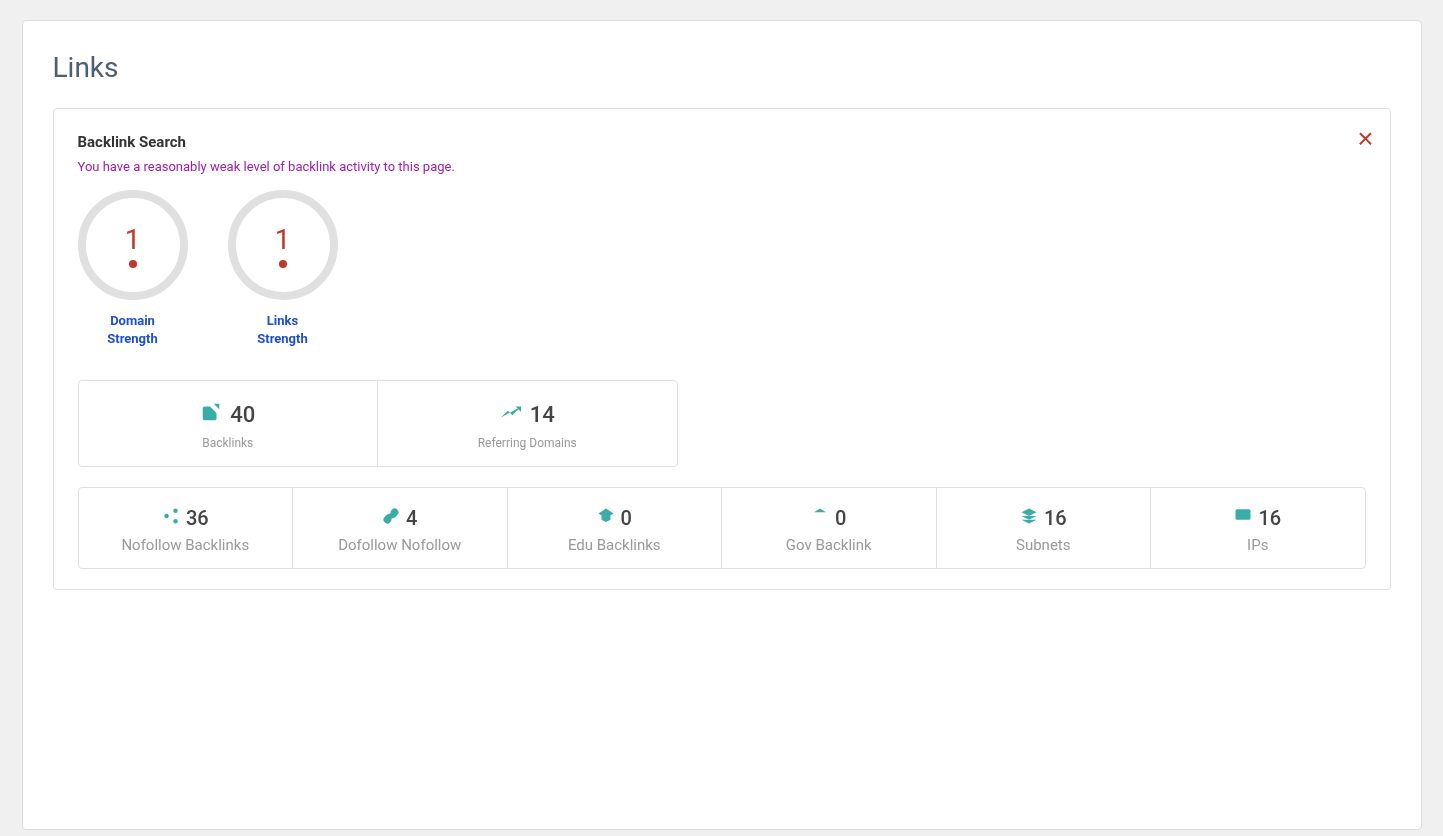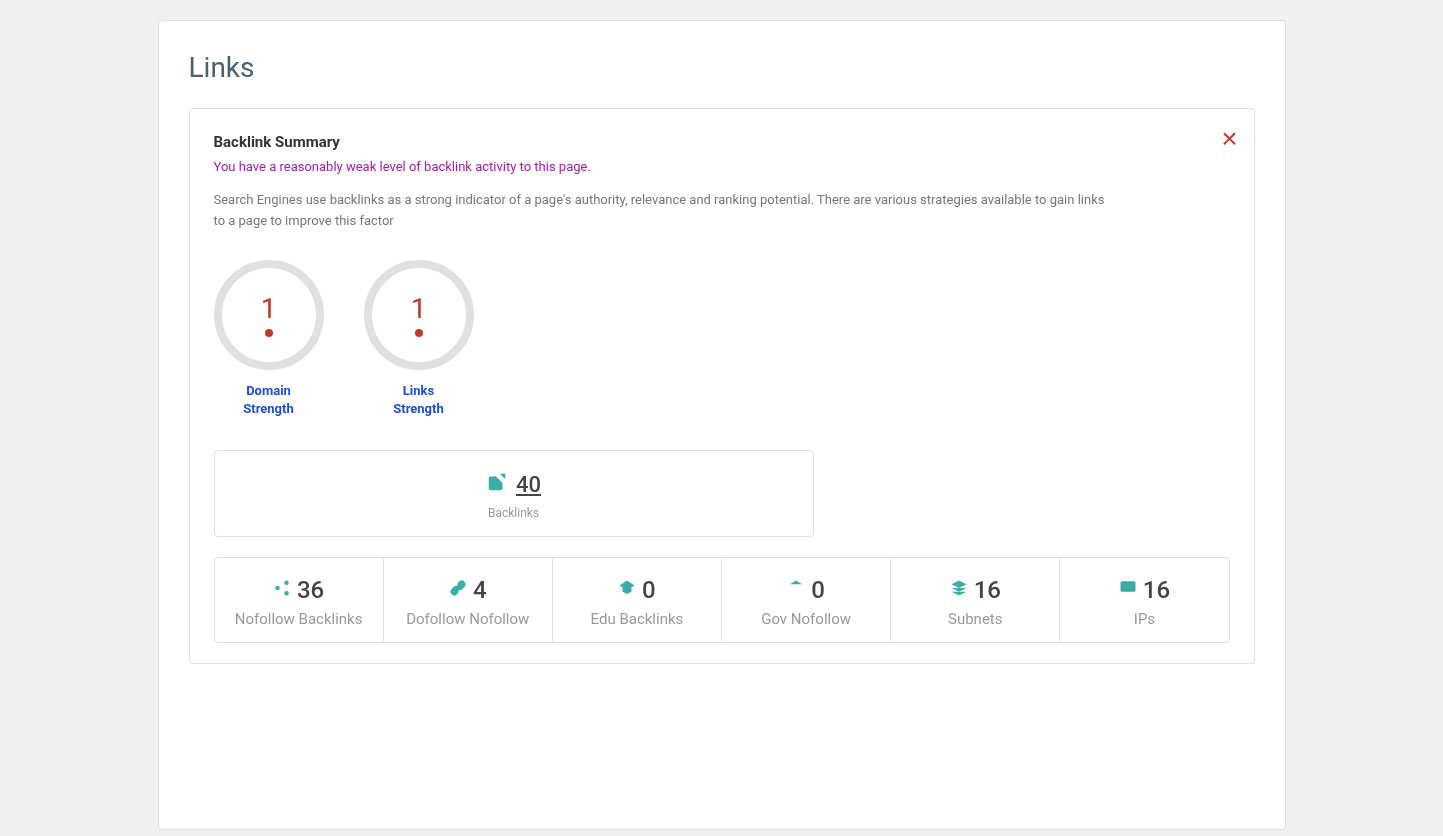--- a/index.html
+++ b/index.html
@@ -9,21 +9,21 @@
       display: flex;
       align-items: center;
       justify-content: center;
       min-height: 100vh;
       padding: 20px;
     }
     .page-wrapper {
       background: #fff;
       border: 1px solid #ddd;
       border-radius: 4px;
-      width: 1128px;
+      width: 1400px;
       min-height: 810px;
       padding: 30px 30px 20px 30px;
     }
     .page-title {
       font-size: 28px;
       color: #4a6070;
       font-weight: 400;
       margin-bottom: 24px;
     }
     .card {
@@ -131,21 +131,20 @@
       margin-bottom: 8px;
     }
     .stat-icon {
       color: #3aada8;
       font-size: 20px;
     }
     .stat-number {
       font-size: 22px;
       font-weight: 500;
       color: #444;
-      text-decoration: underline;
     }
     .stat-label {
       font-size: 12px;
       color: #999;
       text-align: left;
     }
     
     .stats-bottom {
       display: flex;
       border: 1px solid #e0e0e0;
@@ -166,21 +165,21 @@
       display: flex;
       align-items: center;
       gap: 6px;
       margin-bottom: 6px;
     }
     .stat-icon-sm {
       color: #3aada8;
       font-size: 16px;
     }
     .stat-number-sm {
-      font-size: 24px;
+      font-size: 20px;
       font-weight: 500;
       color: #444;
     }
     .stat-label-sm {
       font-size: 15px;
       color: #999;
       text-align: center;
     }
     
     .icon-svg {
@@ -196,25 +195,22 @@
   </style>
 </head>
 <body>
 
 <div class="page-wrapper">
   <h1 class="page-title">Links</h1>
 
   <div class="card">
     <button class="close-btn">×</button>
 
-    <div class="card-title">Backlink Summary</div>
+    <div class="card-title">Backlink Search</div>
     <div class="card-subtitle">You have a reasonably weak level of backlink activity to this page.</div>
-    <div class="card-description">
-      <span>Search Engines use backlinks as a strong indicator of a page's authority, relevance and ranking potential. There are various strategies available to gain links to a page to improve this factor</span>
-    </div>
 
     <div class="circles-row">
       <div class="circle-item">
         <div class="circle-gauge">
           <span class="circle-number">1</span>
           <span class="circle-dot"></span>
         </div>
         <div class="circle-label">
           <span>Domain</span><br><span>Strength</span>
         </div>
@@ -237,20 +233,32 @@
             <svg class="icon-svg" viewBox="0 0 24 24" xmlns="http://www.w3.org/2000/svg">
               <path d="M18 13v6a2 2 0 01-2 2H5a2 2 0 01-2-2V8a2 2 0 012-2h6"></path>
               <polyline points="15 3 21 3 21 9"></polyline>
               <line x1="10" y1="14" x2="21" y2="3"></line>
             </svg>
           </span>
           <span class="stat-number">40</span>
         </div>
         <span class="stat-label">Backlinks</span>
       </div>
+      <div class="stat-cell">
+        <div class="stat-value-row">
+          <span class="stat-icon">
+            <svg class="icon-svg" viewBox="0 0 24 24" xmlns="http://www.w3.org/2000/svg">
+              <polyline points="23 6 13.5 15.5 8.5 10.5 1 18"></polyline>
+              <polyline points="17 6 23 6 23 12"></polyline>
+            </svg>
+          </span>
+          <span class="stat-number">14</span>
+        </div>
+        <span class="stat-label">Referring Domains</span>
+      </div>
     </div>
 
     <div class="stats-bottom">
 
       <div class="stat-cell-sm">
         <div class="stat-value-row-sm">
           <span class="stat-icon-sm">
             <svg class="icon-svg-sm" viewBox="0 0 24 24" xmlns="http://www.w3.org/2000/svg">
               <circle cx="18" cy="5" r="3"></circle>
                 <circle cx="6" cy="12" r="3"></circle>
@@ -297,21 +305,21 @@
               <line x1="3" y1="22" x2="21" y2="22"></line>
               <line x1="6" y1="18" x2="6" y2="11"></line>
               <line x1="10" y1="18" x2="10" y2="11"></line>
               <line x1="14" y1="18" x2="14" y2="11"></line>
               <line x1="18" y1="18" x2="18" y2="11"></line>
               <polygon points="12 2 20 7 4 7 12 2"></polygon>
             </svg>
           </span>
           <span class="stat-number-sm">0</span>
         </div>
-        <span class="stat-label-sm">Gov Nofollow</span>
+        <span class="stat-label-sm">Gov Backlink</span>
       </div>
 
       <div class="stat-cell-sm">
         <div class="stat-value-row-sm">
           <span class="stat-icon-sm">
             <svg class="icon-svg-sm" viewBox="0 0 24 24" xmlns="http://www.w3.org/2000/svg">
               <polygon points="12 2 2 7 12 12 22 7 12 2"></polygon>
               <polyline points="2 17 12 22 22 17"></polyline>
               <polyline points="2 12 12 17 22 12"></polyline>
             </svg>

